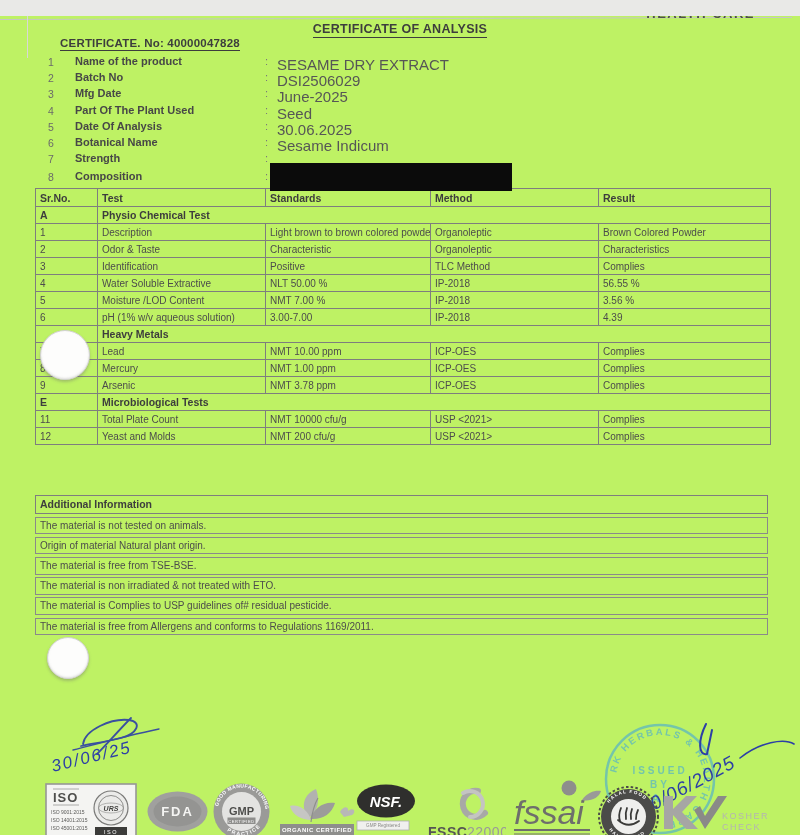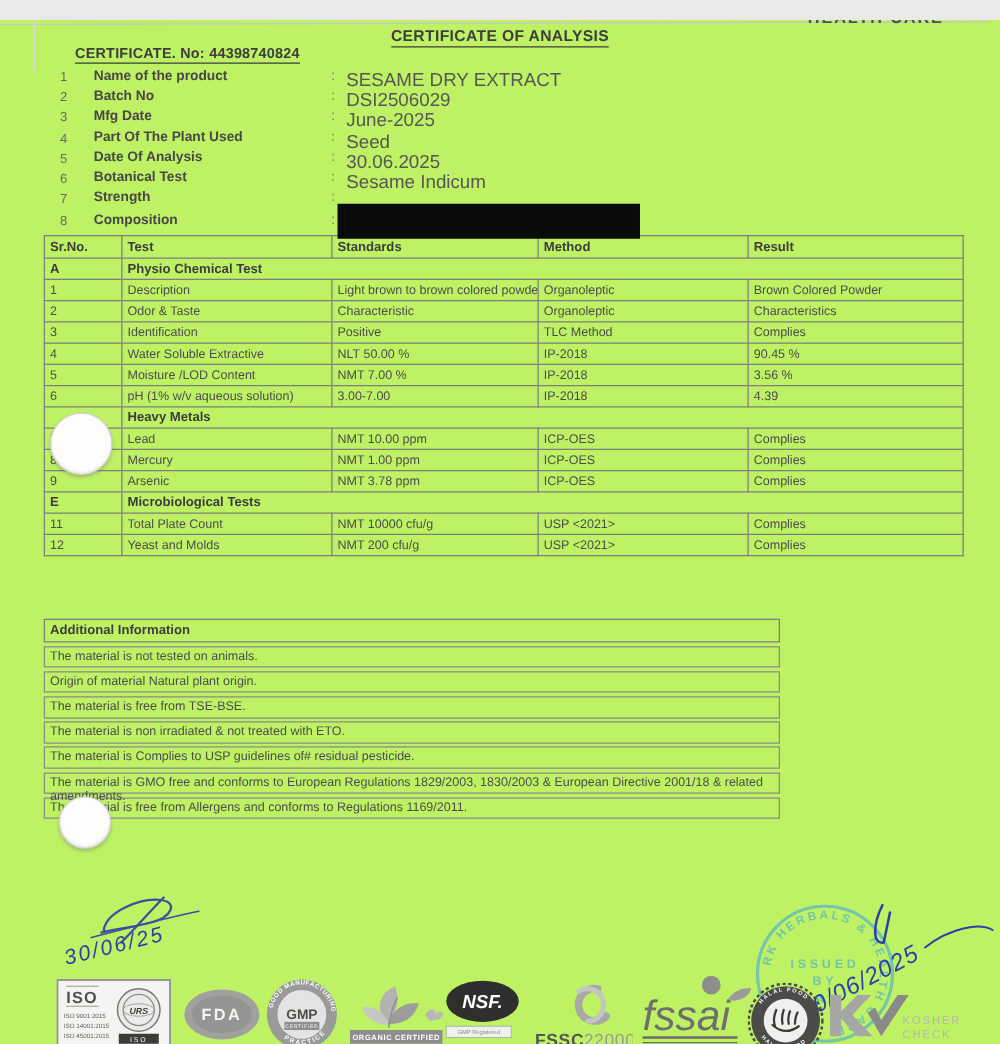--- a/index.html
+++ b/index.html
@@ -18,41 +18,41 @@
   .flabel{position:absolute;left:40px;top:0;font-size:11px;font-weight:bold;color:#474747;}
   .fcolon{position:absolute;left:230px;top:0;font-size:11px;color:#7a7a7a;}
   .fvalue{position:absolute;left:242px;top:1px;font-size:15px;color:#565656;}
   .redaction{position:absolute;left:270px;top:147px;width:242px;height:28px;background:#0b0b0b;z-index:4;}
   table.coa{position:absolute;top:172px;left:35px;width:735px;border-collapse:collapse;table-layout:fixed;}
   table.coa th,table.coa td{border:1px solid #7e7e7e;font-size:10px;color:#4c4c4c;padding:0 2px 0 4px;
        text-align:left;vertical-align:middle;white-space:nowrap;overflow:hidden;}
   table.coa th{height:17px;font-size:10.5px;font-weight:bold;color:#3d3d3d;}
   table.coa td{height:16px;}
   table.coa tr.sec td{font-weight:bold;color:#3d3d3d;font-size:10.5px;}
-  .addl{position:absolute;top:479px;left:35px;width:589px;z-index:2;}
+  .addl{position:absolute;top:479px;left:35px;width:733px;z-index:2;}
   .addl-title{height:15px;border:1px solid #7e7e7e;font-size:10.5px;font-weight:bold;color:#3d3d3d;padding:2px 0 0 4px;}
   .addl-row{height:13.6px;border:1px solid #8a8a8a;font-size:10px;color:#4c4c4c;padding:2px 0 0 4px;margin-top:2.6px;}
   .punch{position:absolute;border-radius:50%;background:#fdfdfc;border:1px solid #d2d2d0;
          box-shadow:0 2px 3px rgba(110,110,110,.38), inset 0 -1px 2px rgba(150,150,150,.25);z-index:6;}
   .punch1{left:40px;top:314px;width:48px;height:48px;}
   .punch2{left:47px;top:621px;width:40px;height:40px;}
   .abs{position:absolute;}
   svg text{font-family:"Liberation Sans",sans-serif;}
   .z1{z-index:1}.z2{z-index:2}.z3{z-index:3}
 </style>
 </head>
 <body>
 
 <div class="doc">
   <div class="scanline-top"></div>
   <div class="scanline-left"></div>
   <div class="clip-top">HEALTH CARE</div>
 
   <div class="title"><span>CERTIFICATE OF ANALYSIS</span></div>
-  <div class="certno">CERTIFICATE. No: 44398740824</div>
+  <div class="certno">CERTIFICATE. No: 40000047828</div>
 
   <div class="fields">
     <div class="frow">
       <span class="fno">1</span>
       <span class="flabel">Name of the product</span>
       <span class="fcolon">:</span>
       <span class="fvalue">SESAME DRY EXTRACT</span>
     </div>
     <div class="frow">
       <span class="fno">2</span>
@@ -73,21 +73,21 @@
       <span class="fvalue">Seed</span>
     </div>
     <div class="frow">
       <span class="fno">5</span>
       <span class="flabel">Date Of Analysis</span>
       <span class="fcolon">:</span>
       <span class="fvalue">30.06.2025</span>
     </div>
     <div class="frow">
       <span class="fno">6</span>
-      <span class="flabel">Botanical Test</span>
+      <span class="flabel">Botanical Name</span>
       <span class="fcolon">:</span>
       <span class="fvalue">Sesame Indicum</span>
     </div>
     <div class="frow" style="height:17.5px">
       <span class="fno">7</span>
       <span class="flabel">Strength</span>
       <span class="fcolon">:</span>
     </div>
     <div class="frow">
       <span class="fno">8</span>
@@ -136,21 +136,21 @@
       <td>Identification</td>
       <td>Positive</td>
       <td>TLC Method</td>
       <td>Complies</td>
     </tr>
     <tr>
       <td>4</td>
       <td>Water Soluble Extractive</td>
       <td>NLT 50.00 %</td>
       <td>IP-2018</td>
-      <td>90.45 %</td>
+      <td>56.55 %</td>
     </tr>
     <tr>
       <td>5</td>
       <td>Moisture /LOD Content</td>
       <td>NMT 7.00 %</td>
       <td>IP-2018</td>
       <td>3.56 %</td>
     </tr>
     <tr>
       <td>6</td>
@@ -205,21 +205,20 @@
   </tbody>
     </table>
 
   <div class="addl">
     <div class="addl-title">Additional Information</div>
     <div class="addl-row">The material is not tested on animals.</div>
     <div class="addl-row">Origin of material Natural plant origin.</div>
     <div class="addl-row">The material is free from TSE-BSE.</div>
     <div class="addl-row">The material is non irradiated &amp; not treated with ETO.</div>
     <div class="addl-row">The material is Complies to USP guidelines of# residual pesticide.</div>
-    <div class="addl-row">The material is GMO free and conforms to European Regulations 1829/2003, 1830/2003 &amp; European Directive 2001/18 &amp; related amendments.</div>
     <div class="addl-row">The material is free from Allergens and conforms to Regulations 1169/2011.</div>
   </div>
 
   <div class="punch punch1"></div>
   <div class="punch punch2"></div>
 
   <svg class="abs z2" style="left:45px;top:698px" width="140" height="70" viewBox="0 0 140 70">
     <g stroke="#2c3fa6" fill="none" stroke-linecap="round" opacity="0.9">
       <path d="M38,30 C40,16 66,4 84,6 C98,8 92,20 76,24 C60,28 44,30 36,32" stroke-width="1.8"></path>
       <path d="M86,4 C74,16 62,30 52,40" stroke-width="1.8"></path>

